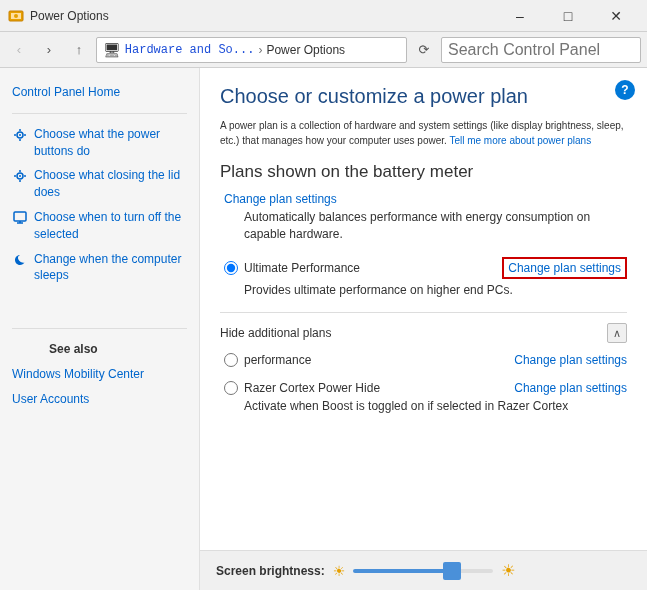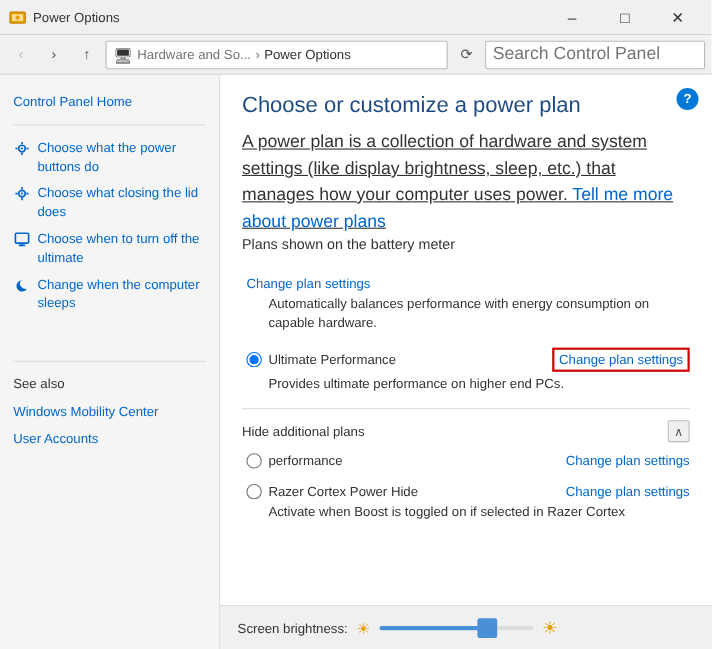--- a/index.html
+++ b/index.html
@@ -83,21 +83,21 @@
       padding: 0 6px;
       font-size: 12px;
       color: #333;
       border-radius: 2px;
     }
     .breadcrumb-icon {
       margin-right: 4px;
       font-size: 14px;
     }
     .breadcrumb-sep { color: #777; margin: 0 4px; }
-    .breadcrumb-link { color: #737373; cursor: pointer; }
+    .breadcrumb-link { color: #1d4ed8; cursor: pointer; font-family: Liberation Mono, monospace; }
     .breadcrumb-current { color: #333; }
     .nav-refresh {
       width: 26px;
       height: 26px;
       border: 1px solid transparent;
       background: transparent;
       cursor: pointer;
       display: flex;
       align-items: center;
       justify-content: center;
@@ -152,22 +152,23 @@
     }
     .sidebar-item {
       padding: 4px 12px;
       font-size: 12px;
       color: #0066cc;
       cursor: pointer;
       line-height: 1.4;
     }
     .sidebar-item.section-header {
       color: #333;
-      font-weight: normal;
+      font-weight: bold;
       cursor: default;
+      margin-left: 37px;
     }
     .sidebar-divider {
       height: 1px;
       background: #ddd;
       margin: 8px 12px;
     }
     .sidebar-icon-item {
       display: flex;
       align-items: flex-start;
       padding: 4px 12px;
@@ -215,35 +216,35 @@
 
     .page-title {
       font-size: 20px;
       font-weight: 300;
       color: #1e4b84;
       margin-bottom: 10px;
       line-height: 1.2;
     }
 
     .page-description {
-      font-size: 16px;
-      color: #333;
+      font-size: 10px;
+      color: #333;
+      margin-bottom: 14px;
       line-height: 1.5;
-      text-decoration: underline;
     }
 
     .page-description a {
       color: #0066cc;
       text-decoration: none;
     }
 
     .section-label {
-      font-size: 13px;
-      color: #333;
-      margin-bottom: 22px;
+      font-size: 17px;
+      color: #333;
+      margin-bottom: 10px;
       font-weight: normal;
     }
 
     .plan-item {
       margin-bottom: 14px;
       padding-left: 4px;
     }
 
     .plan-header {
       display: flex;
@@ -339,20 +340,21 @@
       border-top: 1px solid #ddd;
       display: flex;
       align-items: center;
       padding: 0 16px;
       gap: 8px;
     }
 
     .brightness-label {
       font-size: 12px;
       color: #333;
+      font-weight: bold;
     }
 
     .brightness-icon-sun {
       font-size: 14px;
       color: #e6a000;
     }
 
     .brightness-slider {
       width: 140px;
       height: 4px;
@@ -457,21 +459,21 @@
 
 
     <div class="sidebar-icon-item">
       <span class="sidebar-small-icon">
         <svg width="16" height="16" viewBox="0 0 16 16">
           <rect x="2" y="2" width="12" height="9" rx="1" fill="none" stroke="#0066cc" stroke-width="1.5"></rect>
           <line x1="5" y1="13" x2="11" y2="13" stroke="#0066cc" stroke-width="1.5"></line>
           <line x1="8" y1="11" x2="8" y2="13" stroke="#0066cc" stroke-width="1.5"></line>
         </svg>
       </span>
-      <span class="sidebar-text">Choose when to turn off the ultimate</span>
+      <span class="sidebar-text">Choose when to turn off the selected</span>
     </div>
 
     <div class="sidebar-icon-item">
       <span class="sidebar-small-icon">
         <svg width="16" height="16" viewBox="0 0 16 16">
           <path d="M8 3 C5 3 3 5.5 3 8 C3 10.5 5 13 8 13 C10 13 11.5 12 12.5 10.5 C11 11 9 10.5 7.5 9 C6 7.5 5.5 5.5 6.5 4 C7 3.5 7.5 3.2 8 3Z" fill="#0066cc"></path>
         </svg>
       </span>
       <span class="sidebar-text">Change when the computer sleeps</span>
     </div>

